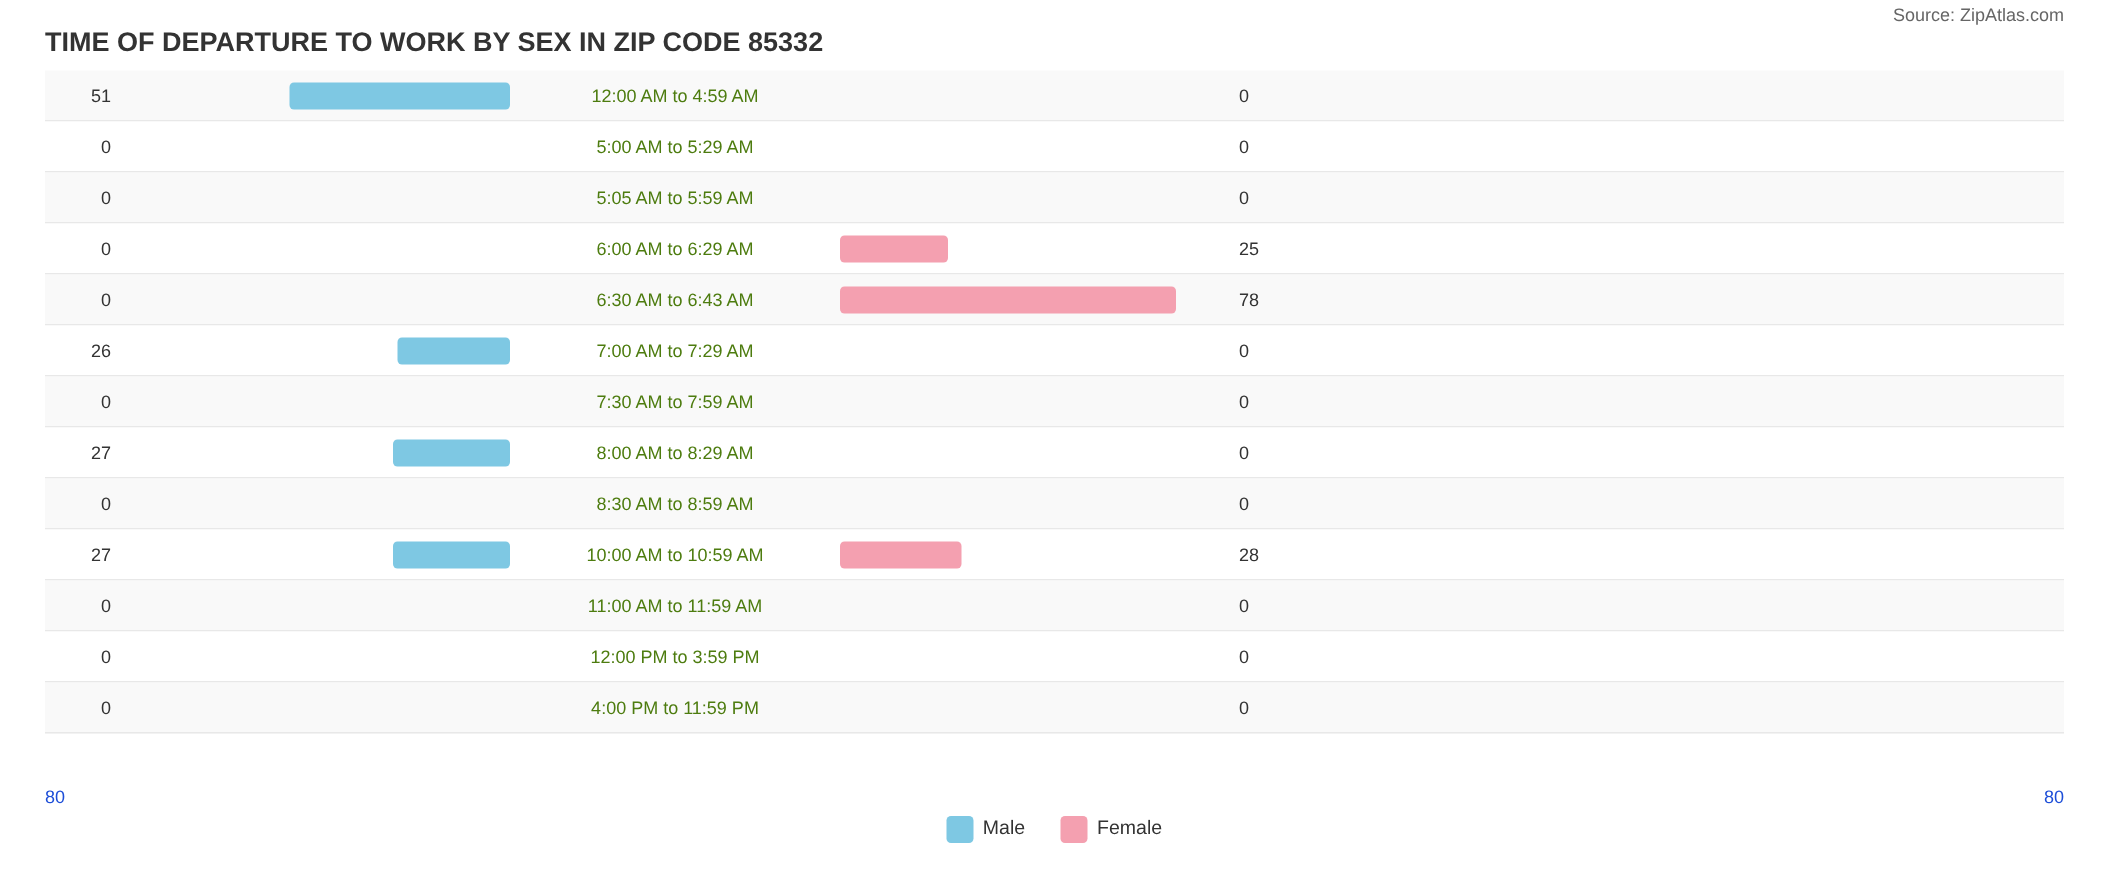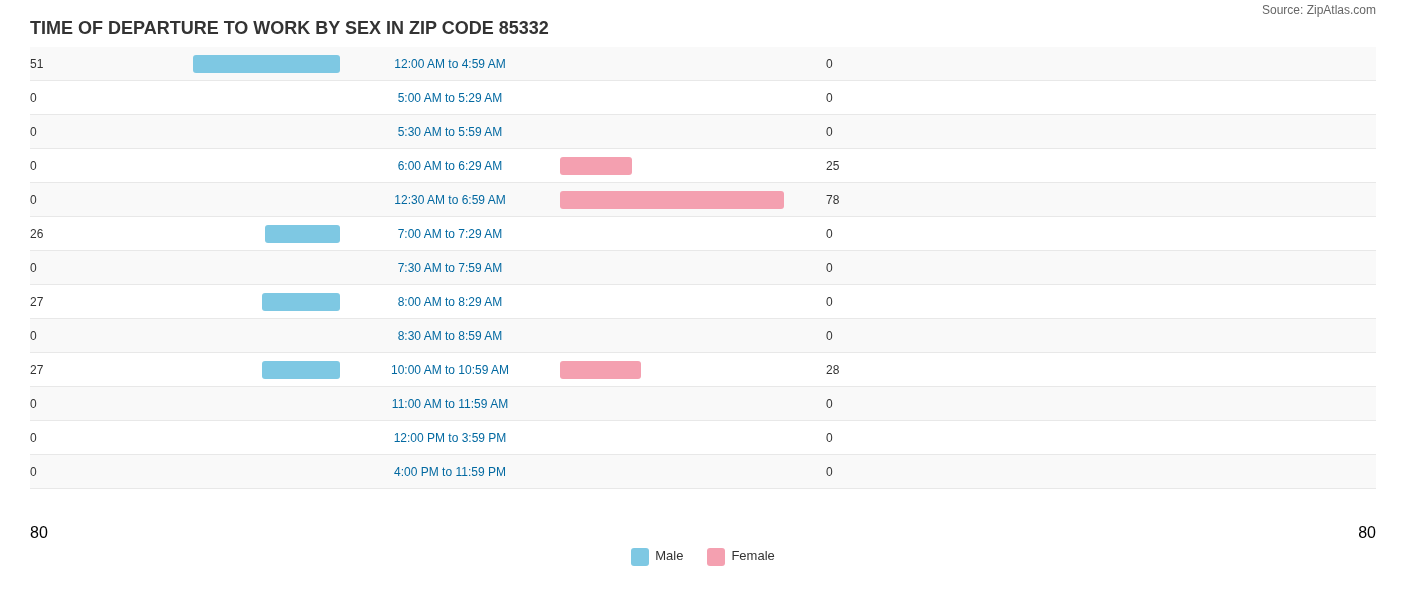--- a/index.html
+++ b/index.html
@@ -42,21 +42,21 @@
       position: relative;
     }
     .row:nth-child(odd) {
       background: #f9f9f9;
     }
     .row:nth-child(even) {
       background: #fff;
     }
     .left-value {
       width: 50px;
-      text-align: left;
+      text-align: right;
       font-size: 12px;
       color: #333;
       padding-right: 6px;
       flex-shrink: 0;
     }
     .left-bar-area {
       width: 260px;
       display: flex;
       justify-content: flex-end;
       align-items: center;
@@ -66,21 +66,21 @@
       height: 18px;
       background: #7EC8E3;
       border-radius: 3px;
       display: flex;
       align-items: center;
     }
     .label-cell {
       width: 220px;
       text-align: center;
       font-size: 12px;
-      color: #0369a1;
+      color: #4d7c0f;
       flex-shrink: 0;
       padding: 0 4px;
     }
     .right-bar-area {
       width: 260px;
       display: flex;
       justify-content: flex-start;
       align-items: center;
       flex-shrink: 0;
     }
@@ -112,22 +112,22 @@
     }
     .legend-box {
       width: 18px;
       height: 18px;
       border-radius: 3px;
     }
     .axis-labels {
       display: flex;
       justify-content: space-between;
       width: 100%;
-      font-size: 16px;
-      color: #000000;
+      font-size: 12px;
+      color: #1d4ed8;
       margin-bottom: 2px;
     }
   </style>
 </head>
 <body>
 
 <div class="chart-container">
   <div class="chart-title">TIME OF DEPARTURE TO WORK BY SEX IN ZIP CODE 85332</div>
   <div class="source-text">Source: ZipAtlas.com</div>
 
@@ -153,21 +153,21 @@
       <div class="right-bar-area">
         <div class="right-bar" style="width:0px;"></div>
       </div>
       <div class="right-value">0</div>
     </div>
       <div class="row">
       <div class="left-value">0</div>
       <div class="left-bar-area">
         <div class="left-bar" style="width:0px;"></div>
       </div>
-      <div class="label-cell">5:30 AM to 5:59 AM</div>
+      <div class="label-cell">5:05 AM to 5:59 AM</div>
       <div class="right-bar-area">
         <div class="right-bar" style="width:0px;"></div>
       </div>
       <div class="right-value">0</div>
     </div>
       <div class="row">
       <div class="left-value">0</div>
       <div class="left-bar-area">
         <div class="left-bar" style="width:0px;"></div>
       </div>
@@ -175,21 +175,21 @@
       <div class="right-bar-area">
         <div class="right-bar" style="width:71.875px;"></div>
       </div>
       <div class="right-value">25</div>
     </div>
       <div class="row">
       <div class="left-value">0</div>
       <div class="left-bar-area">
         <div class="left-bar" style="width:0px;"></div>
       </div>
-      <div class="label-cell">12:30 AM to 6:59 AM</div>
+      <div class="label-cell">6:30 AM to 6:43 AM</div>
       <div class="right-bar-area">
         <div class="right-bar" style="width:224.25px;"></div>
       </div>
       <div class="right-value">78</div>
     </div>
       <div class="row">
       <div class="left-value">26</div>
       <div class="left-bar-area">
         <div class="left-bar" style="width:74.75px;"></div>
       </div>

